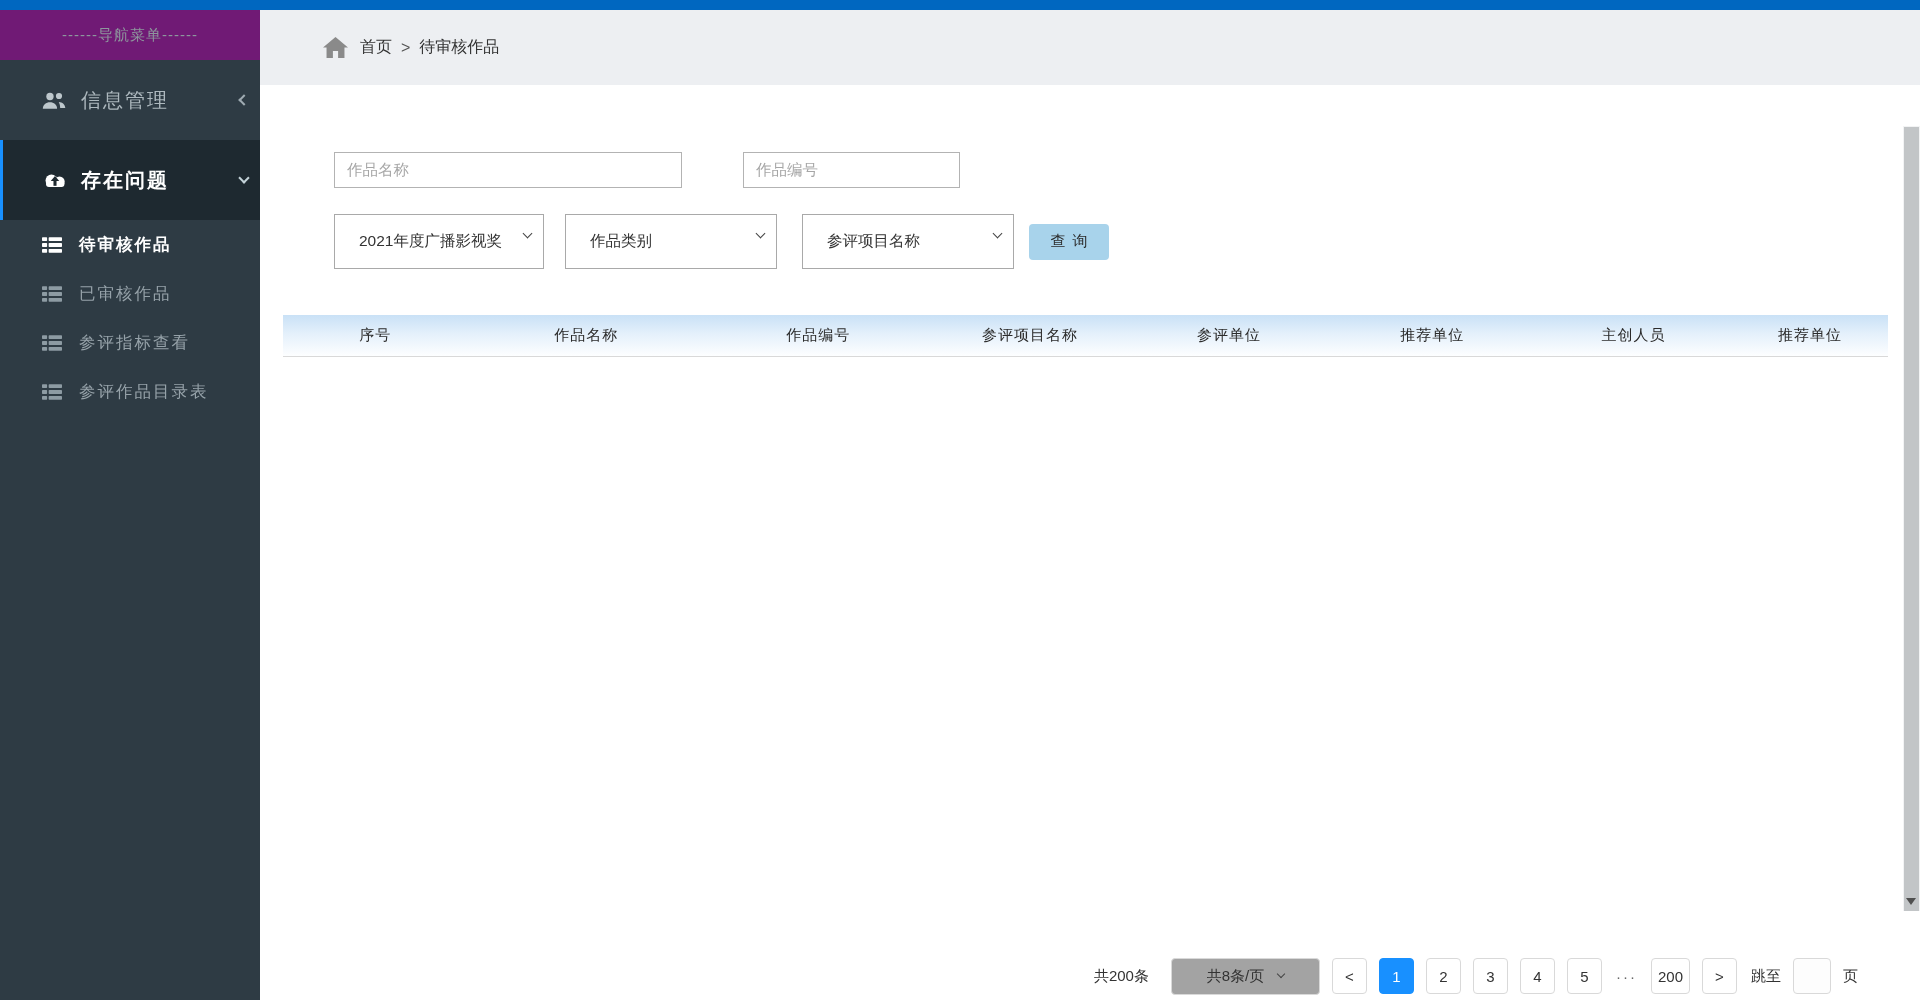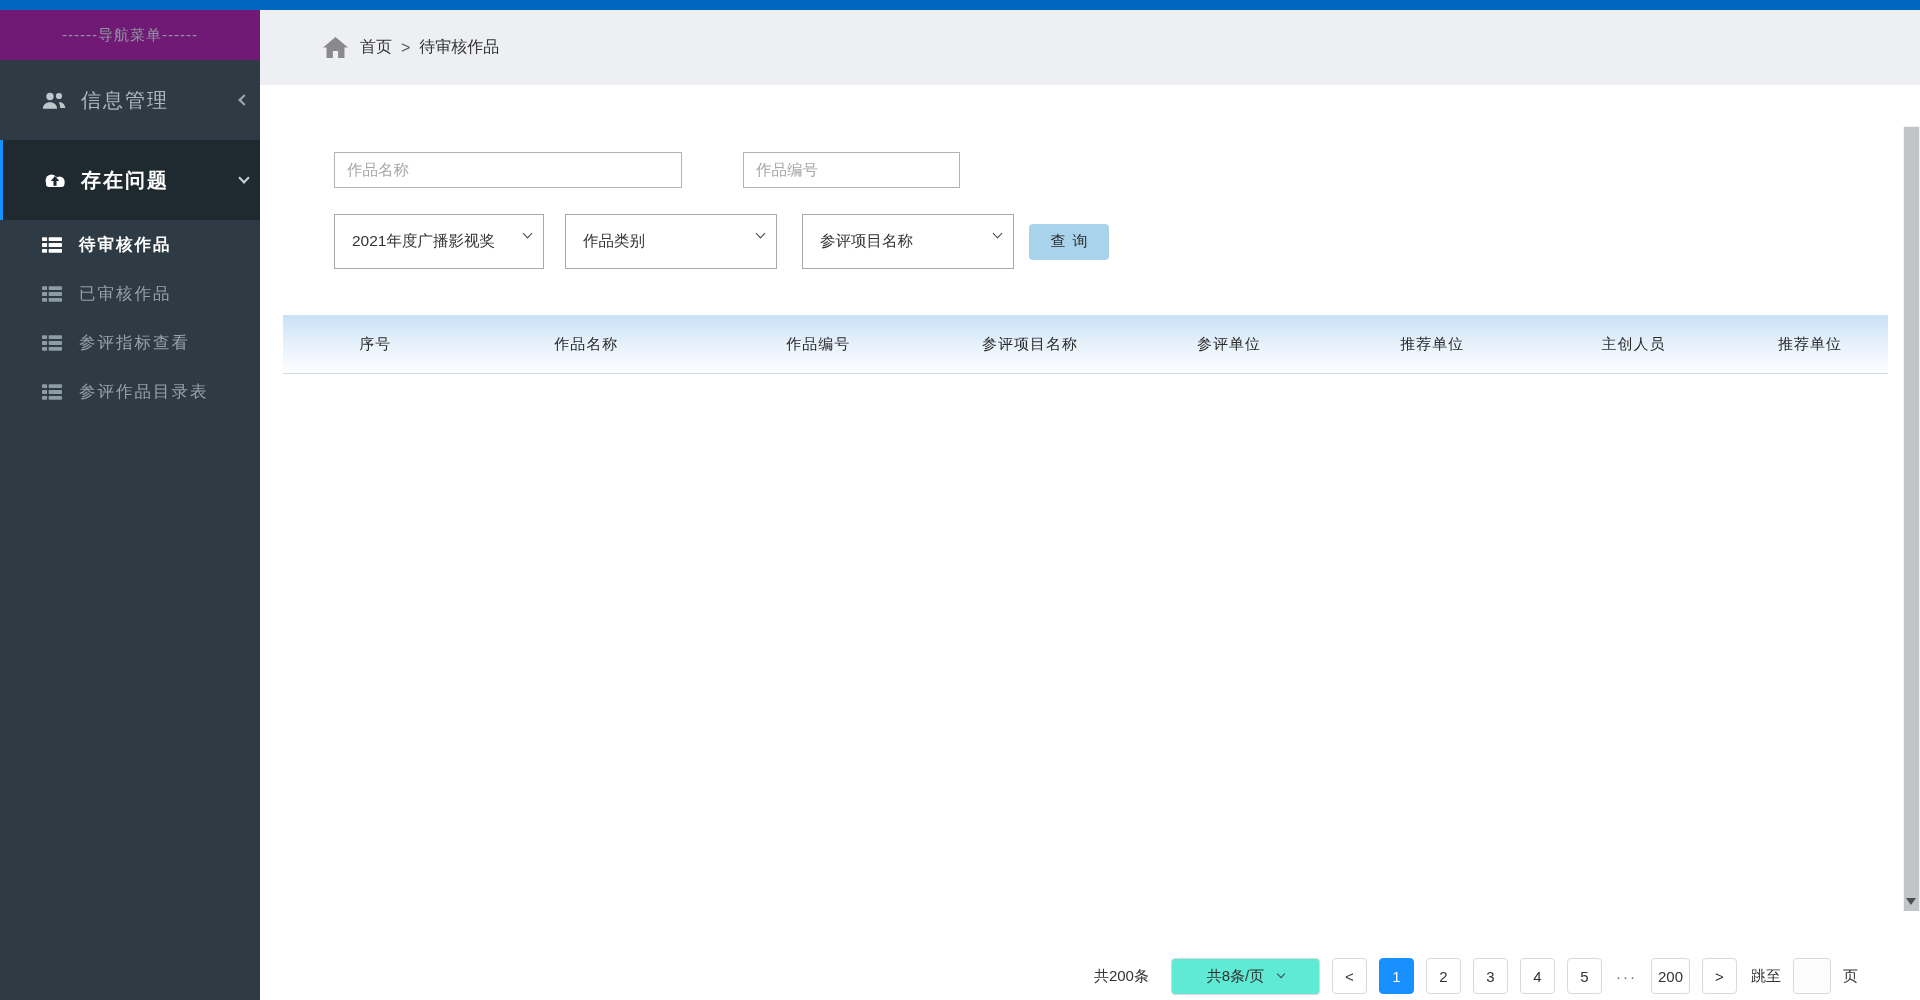--- a/index.html
+++ b/index.html
@@ -44,55 +44,55 @@
   
   .search-area { padding:26px 0 0 74px; }
   .form-row { display:flex; align-items:center; }
   .form-row + .form-row { margin-top:26px; }
   .text-input { height:36px; border:1px solid #b3b3b3; background:#fff; padding:0 12px;
                 font-size:15.5px; color:#333; font-family:"Liberation Sans", sans-serif; outline:none; }
   .text-input::placeholder { color:#a6a6a6; }
   .inp-name { width:348px; }
   .inp-code { width:217px; margin-left:61px; }
   .select-box { position:relative; height:55px; border:1px solid #a9a9a9; background:#fff;
-                display:flex; align-items:center; padding:0 30px 0 17px; font-size:15.5px;
+                display:flex; align-items:center; padding:0 30px 0 24px; font-size:15.5px;
                 color:#333; cursor:pointer; }
   .select-box .sel-chev { position:absolute; right:12px; top:15px; width:7px; height:7px;
                 border-right:1.5px solid #444; border-bottom:1.5px solid #444; transform:rotate(45deg); }
   .sel-1 { width:210px; }
   .sel-2 { width:212px; margin-left:21px; }
   .sel-3 { width:212px; margin-left:25px; }
   .query-btn { margin-left:15px; width:80px; height:36px; background:#a8d3eb; border:none;
                border-radius:4px; font-size:15px; color:#2b2b2b; cursor:pointer;
                display:flex; align-items:center; justify-content:center;
                letter-spacing:7px; padding-left:7px; font-family:"Liberation Sans", sans-serif; }
 
   
   .table-wrap { margin:46px 32px 0 23px; }
-  .thead { display:flex; height:59px; align-items:center; font-size:15px; color:#2b2b2b;
+  .thead { display:flex; height:42px; align-items:center; font-size:15px; color:#2b2b2b;
            font-weight:500; letter-spacing:1px;
            background:linear-gradient(180deg,#c9e1f6 0%, #e4f0fb 45%, #fdfeff 100%);
            border-bottom:1px solid #d9d9d9; }
   .th { text-align:center; }
   .c0{width:11.5%} .c1{width:14.8%} .c2{width:14.1%} .c3{width:12.3%}
   .c4{width:12.5%} .c5{width:12.8%} .c6{width:12.3%} .c7{width:9.7%}
 
   
   .fake-scrollbar { position:absolute; top:0; right:0; width:17px; height:100%; background:#f2f3f4; }
   .fake-scrollbar .thumb { position:absolute; top:1px; left:1px; right:1px; height:845px; background:#c2c5c7; }
   .fake-scrollbar .down-arrow { position:absolute; bottom:6px; left:3px; width:0; height:0;
            border-left:5.5px solid transparent; border-right:5.5px solid transparent;
            border-top:7px solid #4f4f4f; }
 
   
   .pagination-bar { flex:0 0 48px; background:#fff; display:flex; align-items:center;
                     justify-content:flex-end; padding-right:62px; gap:12px; font-size:15px; color:#333; }
   .total-label { margin-right:10px; }
   .page-size-select { position:relative; width:149px; height:37px; border:1px solid #d9d9d9;
-                      border-radius:4px; background:#5eead4; display:flex; align-items:center;
+                      border-radius:4px; background:#a3a3a3; display:flex; align-items:center;
                       justify-content:center; cursor:pointer; }
   .page-size-select .sel-chev { position:relative; width:6px; height:6px; margin-left:14px;
                       border-right:1.5px solid #444; border-bottom:1.5px solid #444;
                       transform:rotate(45deg); top:-2px; }
   .page-btn { min-width:35px; height:36px; border:1px solid #d9d9d9; border-radius:4px;
               background:#fff; display:flex; align-items:center; justify-content:center;
               cursor:pointer; padding:0 6px; color:#333; }
   .page-btn.active { background:#1890ff; border-color:#1890ff; color:#fff; }
   .ellipsis { color:#666; letter-spacing:2px; margin:0 2px; }
   .jump-input { width:38px; height:36px; border:1px solid #d9d9d9; border-radius:4px;

